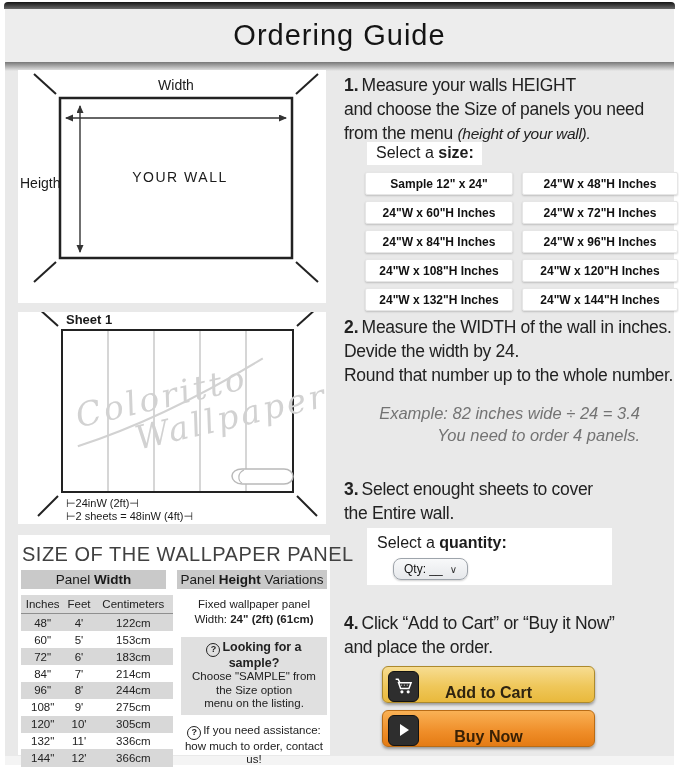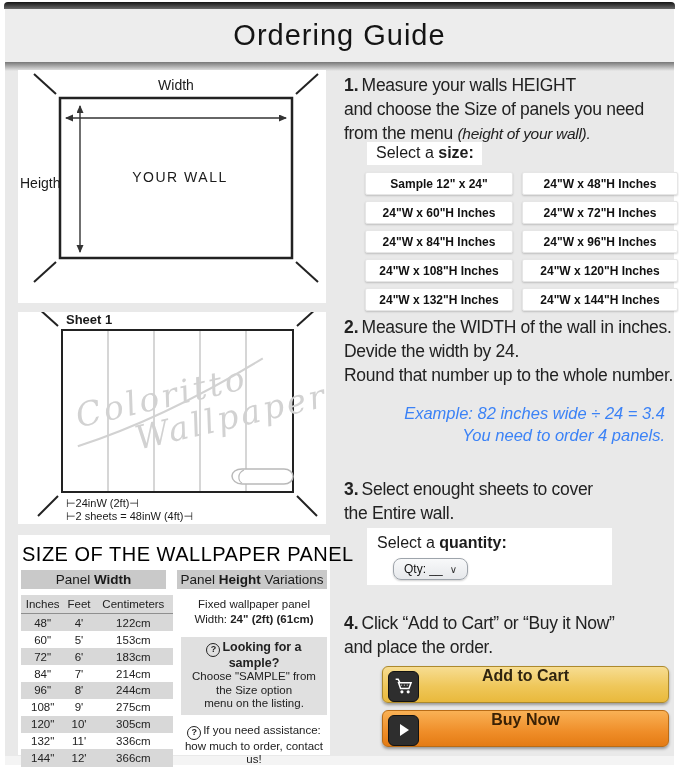--- a/index.html
+++ b/index.html
@@ -15,21 +15,21 @@
                 background:linear-gradient(180deg,rgba(25,25,25,.55),rgba(25,25,25,0));}
   .bottom-strip{position:absolute;left:5px;right:5px;bottom:4px;height:9px;background:#f4f4f4;}
 
   .panel{position:absolute;background:#ffffff;}
   #wall-panel{left:18px;top:70px;width:308px;height:233px;}
   #sheet-panel{left:18px;top:312px;width:308px;height:212px;}
   #size-panel{left:18px;top:535px;width:312px;height:220px;}
 
   
   #size-panel h2{margin:8px 4px 4px 4px;text-align:center;font-size:20px;font-weight:400;
-                 letter-spacing:.5px;color:#000000;white-space:nowrap;}
+                 letter-spacing:.5px;color:#404040;white-space:nowrap;}
   .sp-headers{display:flex;justify-content:space-between;padding:0 3px;margin-top:2px;}
   .sp-head{background:#c9c9c9;font-size:13.5px;text-align:center;padding:2px 0;color:#1a1a1a;}
   .sp-head.left{width:150px;}
   .sp-head.right{width:145px;}
   .sp-cols{display:flex;justify-content:space-between;padding:0 3px;margin-top:6px;}
   table.dim{border-collapse:collapse;width:152px;font-size:11.5px;color:#222;}
   table.dim th{font-weight:400;border-bottom:1px solid #8f8f8f;padding:1px 0;background:#dadada;}
   table.dim td{text-align:center;padding:0.5px 0;}
   table.dim tr:nth-child(even) td{background:#d8d8d8;}
   .sp-right{width:146px;font-size:11.5px;text-align:center;color:#222;}
@@ -43,22 +43,22 @@
 
   
   .step{position:absolute;left:344px;width:334px;font-size:17.5px;letter-spacing:-.3px;
         line-height:24px;color:#222;}
   .step b{letter-spacing:0;margin-right:3px;}
   #step1{top:73px;}
   #step2{top:315px;}
   #step3{top:477px;}
   #step4{top:611px;}
   .paren{font-style:italic;font-size:15.5px;}
-  .example{position:absolute;left:349px;top:402px;width:316px;text-align:right;
-           font-style:italic;font-size:16.5px;line-height:22px;color:#3b82f6;}
+  .example{position:absolute;left:324px;top:402px;width:316px;text-align:right;
+           font-style:italic;font-size:16.5px;line-height:22px;color:#737373;}
 
   .select-size-label{position:absolute;left:367px;top:142px;background:#fff;
                      padding:2px 8px 3px 9px;font-size:16px;}
   .bold{font-weight:700;}
 
   .size-grid{position:absolute;left:365px;top:172px;display:grid;
              grid-template-columns:148px 156px;column-gap:9px;row-gap:6px;}
   .size-btn{background:#fff;border:1px solid #e6e6e6;border-radius:2px;height:21px;
             box-shadow:0 1px 2px rgba(0,0,0,.18);display:flex;align-items:center;
             justify-content:center;font-size:12px;font-weight:700;color:#111;cursor:pointer;
@@ -66,22 +66,22 @@
 
   .qty-box{position:absolute;left:367px;top:528px;width:245px;height:57px;background:#fff;
            padding:6px 0 0 10px;box-sizing:border-box;}
   .qty-box .lbl{font-size:16px;}
   .qty-pill{display:inline-flex;align-items:center;gap:7px;margin:6px 0 0 16px;
             padding:3px 10px;border:1px solid #9ea4ab;border-radius:8px;cursor:pointer;
             background:linear-gradient(180deg,#f8f9fa,#e6e8eb);
             box-shadow:0 1px 2px rgba(15,17,17,.2);font-size:12px;color:#111;}
   .qty-pill .chev{font-size:10px;color:#333;}
 
-  .amzn-btn{position:absolute;left:382px;width:287px;height:37px;border-radius:6px;
-            display:flex;align-items:flex-start;justify-content:center;font-size:16px;
+  .amzn-btn{position:absolute;left:382px;width:213px;height:37px;border-radius:6px;
+            display:flex;align-items:flex-end;justify-content:center;font-size:16px;
             font-weight:700;cursor:pointer;box-sizing:border-box;}
   #add-to-cart{top:666px;background:linear-gradient(180deg,#f7dd92,#efc75a 55%,#e9b93c);
                border:1px solid #ad8a2d;color:#2f2410;box-shadow:0 2px 3px rgba(0,0,0,.35);}
   #buy-now{top:710px;background:linear-gradient(180deg,#f9b155,#ef8d28 60%,#e47b14);
            border:1px solid #b96c16;color:#3a2105;box-shadow:0 2px 3px rgba(0,0,0,.35);}
   .btn-icon-sq{position:absolute;left:5px;top:3.5px;width:29px;height:29px;background:#2e2e2e;
                border:1px solid #121212;border-radius:6px;display:flex;align-items:center;
                justify-content:center;}
 </style>
 </head>

